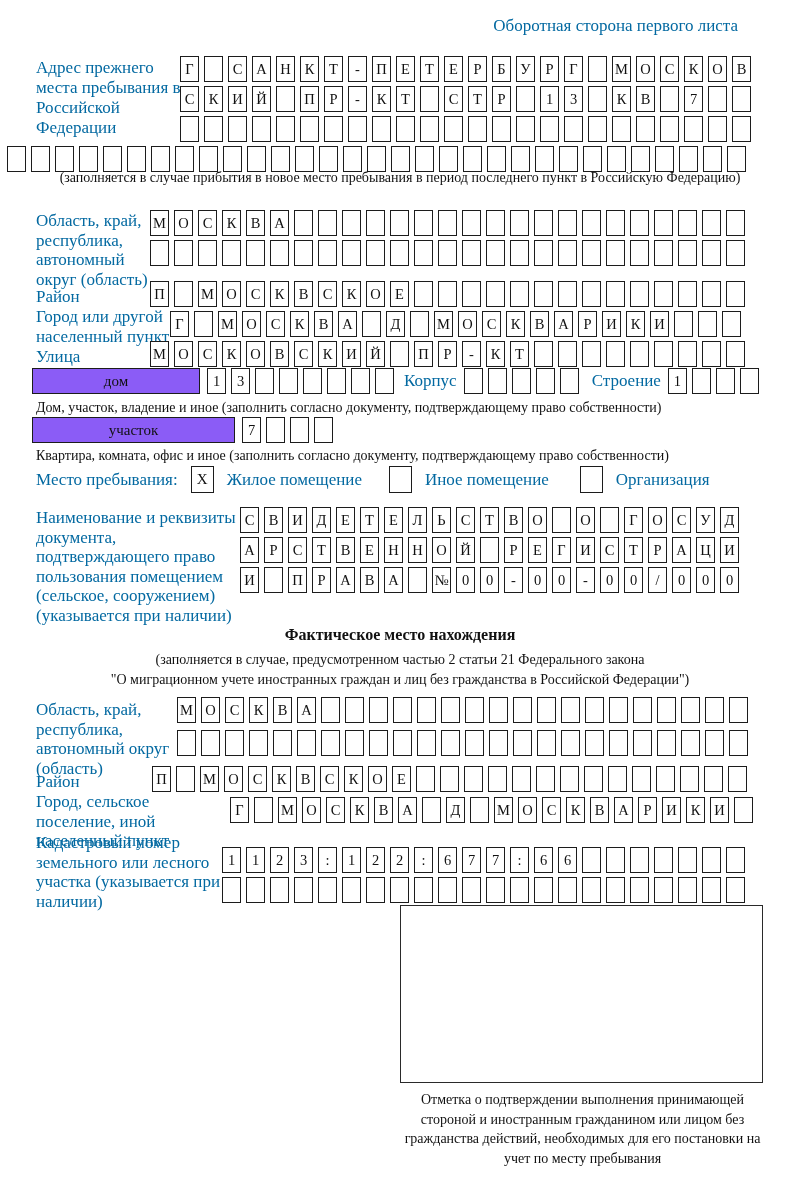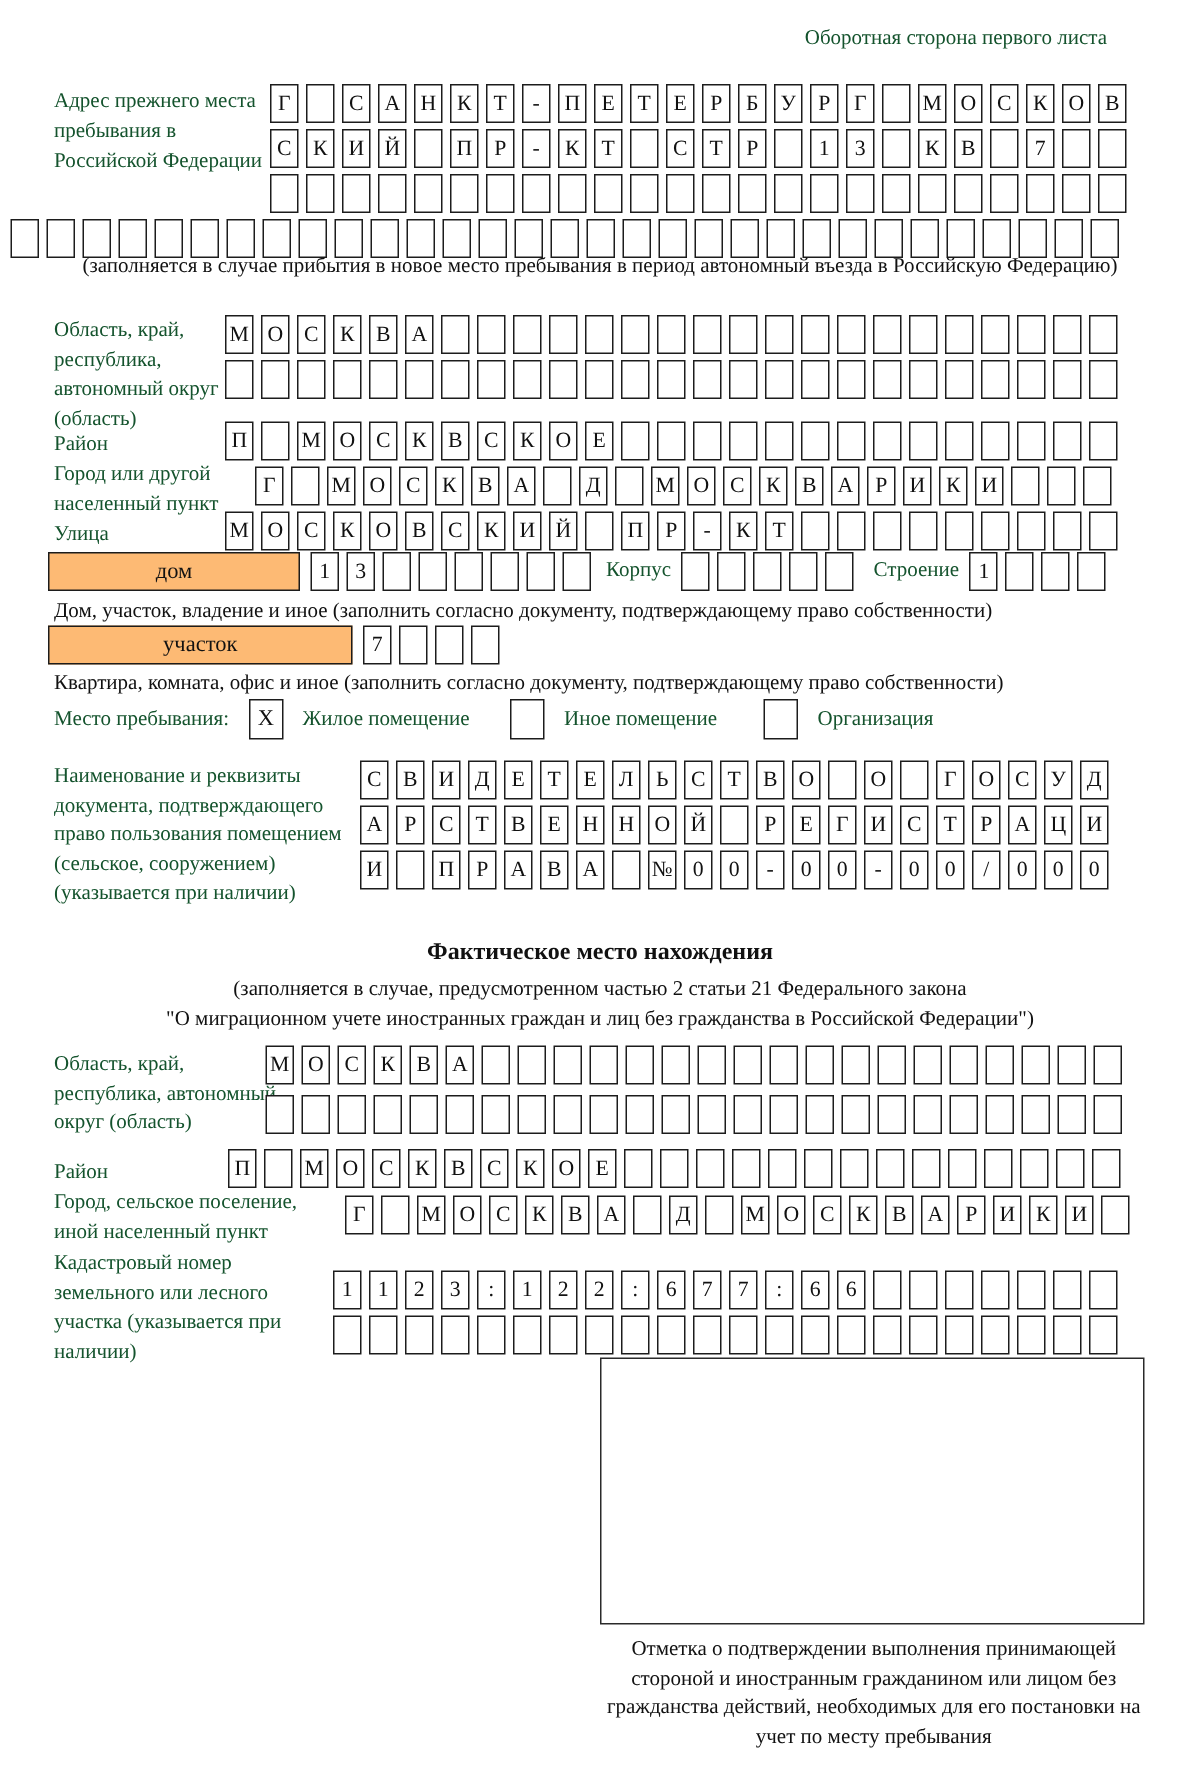--- a/index.html
+++ b/index.html
@@ -6,41 +6,41 @@
   html,body { background:#ffffff; }
   .page {
     position:relative;
     width:800px; height:1180px;
     background:#ffffff;
     font-family:"Liberation Serif", serif;
     color:#111;
     overflow:hidden;
   }
   .abs { position:absolute; }
-  .label { font-size:14px; line-height:19.5px; color:#14532d; }
+  .label { font-size:17px; line-height:19.5px; color:#0369a1; }
   .note  { font-size:14px; line-height:18px; color:#111; }
   .center{ text-align:center; }
   .title { font-size:16px; font-weight:bold; }
 
   .box-row { display:flex; gap:5px; }
   .cell {
     flex:none;
     width:19px; height:26px;
     border:1.7px solid #1c1c1c;
     display:flex; align-items:center; justify-content:center;
     font-family:"Liberation Serif", serif;
     font-size:14.5px; color:#111;
     background:#fff;
   }
   .inline-row { display:flex; align-items:center; }
   .label-box {
     height:26px;
     border:1.7px solid #1c1c1c;
     display:flex; align-items:center; justify-content:center;
-    font-size:15px; background:#fdba74;
+    font-size:15px; background:#8b5cf6;
   }
   .checkbox {
     flex:none;
     width:23px; height:27px;
     border:1.7px solid #1c1c1c;
     display:flex; align-items:center; justify-content:center;
     font-size:15px; background:#fff;
   }
   .big-box { border:1.7px solid #2a2a2a; background:#fff; }
 </style>
@@ -158,21 +158,21 @@
       <div class="cell"></div>
       <div class="cell"></div>
       <div class="cell"></div>
       <div class="cell"></div>
       <div class="cell"></div>
       <div class="cell"></div>
       <div class="cell"></div>
       <div class="cell"></div>
     </div>
 
-  <div class="abs note center" style="left:0; top:169px; width:800px;">(заполняется в случае прибытия в новое место пребывания в период автономный въезда в Российскую Федерацию)</div>
+  <div class="abs note center" style="left:0; top:169px; width:800px;">(заполняется в случае прибытия в новое место пребывания в период последнего пункт в Российскую Федерацию)</div>
 
 
   <div class="abs label" style="left:36px; top:211px; width:120px;">Область, край, республика, автономный округ (область)</div>
   <div class="abs box-row" style="left:150px; top:210px;">
       <div class="cell">М</div>
       <div class="cell">О</div>
       <div class="cell">С</div>
       <div class="cell">К</div>
       <div class="cell">В</div>
       <div class="cell">А</div>

